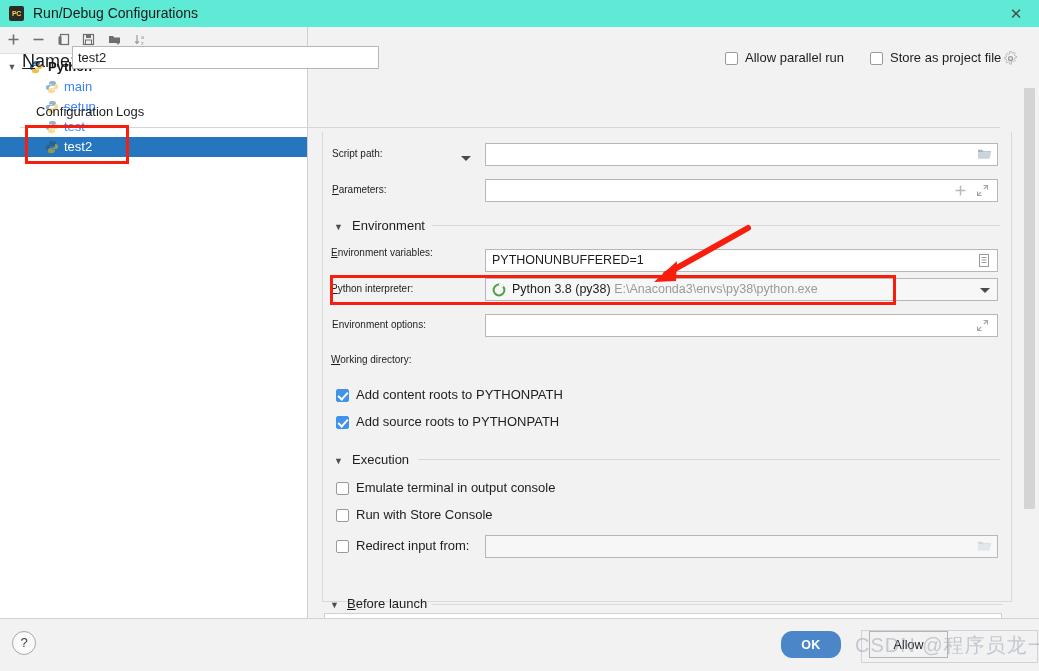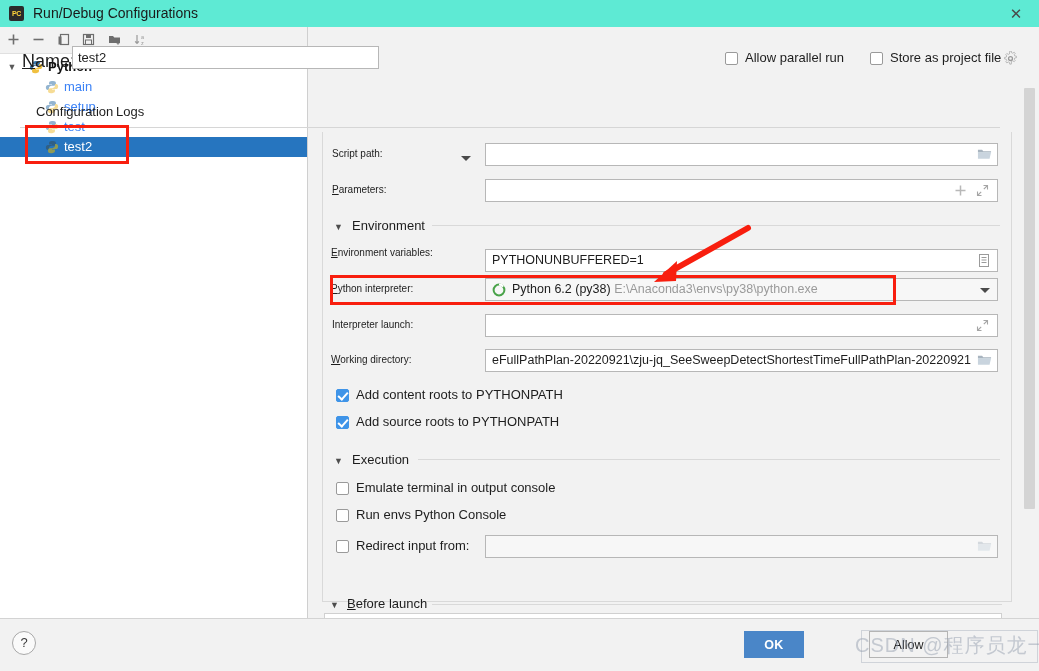--- a/index.html
+++ b/index.html
@@ -563,67 +563,58 @@
 
   <div class="frow-label" style="left:331px; top:283px;"><u>P</u>ython interpreter:</div>
   <div class="field flat" style="left:485px; top:278px; width:513px;">
     <div class="fld-icon" style="left:6px; top:4px;">
       <svg width="14" height="14" viewBox="0 0 14 14">
         <circle cx="7" cy="7" r="5.4" fill="none" stroke="#4aa34a" stroke-width="2"></circle>
         <path d="M7 1.6a5.4 5.4 0 014.2 2" stroke="#ffffff" stroke-width="2" fill="none"></path>
       </svg>
     </div>
     <div class="field-text" style="left:26px;">
-      <span>Python 6.2 (py38)</span>
+      <span>Python 3.8 (py38)</span>
       <span class="muted">E:\Anaconda3\envs\py38\python.exe</span>
     </div>
   </div>
   <div class="combo-arrow" style="left:980px; top:288px;"></div>
 
-  <div class="frow-label" style="left:332px; top:319px;">Interpreter launch:</div>
+  <div class="frow-label" style="left:332px; top:319px;">Environment options:</div>
   <div class="field" style="left:485px; top:314px; width:513px;">
     <div class="field-text"></div>
     <div class="fld-icon" style="right:8px; top:4px;">
       <svg width="13" height="13" viewBox="0 0 13 13">
         <path d="M7.5 1.5h4v4M11.5 1.5L7.8 5.2M5.5 11.5h-4v-4M1.5 11.5l3.7-3.7" stroke="#a5a5a5" stroke-width="1.1" fill="none"></path>
       </svg>
     </div>
   </div>
 
   <div class="frow-label" style="left:331px; top:354px;"><u>W</u>orking directory:</div>
-  <div class="field" style="left:485px; top:349px; width:513px;">
-    <div class="field-text" style="width:485px; direction:rtl; text-align:left;">eFullPathPlan-20220921\zju-jq_SeeSweepDetectShortestTimeFullPathPlan-20220921</div>
-    <div class="fld-icon" style="right:5px;">
-      <svg width="15" height="14" viewBox="0 0 16 14">
-        <path d="M1 2.5h4.4l1.3 1.6H15v1.2H1z" fill="#a8b4bf"></path>
-        <path d="M1 5h14l-1.6 7H1z" fill="#c9d4de"></path>
-      </svg>
-    </div>
-  </div>
 
   <div class="cb-wrap" style="left:336px; top:389px;">
     <span class="cbox checked"></span>
     <span class="cb-label">Add content roots to PYTHONPATH</span>
   </div>
   <div class="cb-wrap" style="left:336px; top:416px;">
     <span class="cbox checked"></span>
     <span class="cb-label">Add source roots to PYTHONPATH</span>
   </div>
 
   <div class="section-tri" style="left:334px; top:456px;">▼</div>
   <div class="section-head" style="left:352px; top:452px;">Execution</div>
   <div class="section-rule" style="left:418px; top:459px; width:582px;"></div>
 
   <div class="cb-wrap" style="left:336px; top:482px;">
     <span class="cbox"></span>
     <span class="cb-label">Emulate terminal in output console</span>
   </div>
   <div class="cb-wrap" style="left:336px; top:509px;">
     <span class="cbox"></span>
-    <span class="cb-label">Run envs Python Console</span>
+    <span class="cb-label">Run with Store Console</span>
   </div>
   <div class="cb-wrap" style="left:336px; top:540px;">
     <span class="cbox"></span>
     <span class="cb-label">Redirect input from:</span>
   </div>
   <div class="field flat" style="left:485px; top:535px; width:513px;">
     <div class="field-text"></div>
     <div class="fld-icon" style="right:5px;">
       <svg width="15" height="14" viewBox="0 0 16 14" opacity="0.45">
         <path d="M1 2.5h4.4l1.3 1.6H15v1.2H1z" fill="#a8b4bf"></path>
@@ -635,21 +626,21 @@
   <div class="section-tri" style="left:330px; top:600px;">▼</div>
   <div class="section-head" style="left:347px; top:596px;"><u>B</u>efore launch</div>
   <div class="section-rule" style="left:432px; top:604px; width:570px;"></div>
   <div style="position:absolute; left:324px; top:613px; width:676px; height:8px; border:1px solid #d0d0d0; border-bottom:none; background:#fff;"></div>
 
   <div class="vscroll-track"></div>
   <div class="vscroll-thumb"></div>
 
   <div class="bottombar">
     <div class="help-btn">?</div>
-    <div class="btn primary" style="left:744px; width:60px;">OK</div>
+    <div class="btn primary" style="left:781px; width:60px;border-radius:11px;">OK</div>
     <div class="btn secondary" style="left:869px; width:79px;">Allow</div>
   </div>
 
   <div class="redbox" style="left:25px; top:125px; width:104px; height:39px;"></div>
   <div class="redbox" style="left:330px; top:275px; width:566px; height:30px;"></div>
 
   <svg class="arrow-svg" width="125" height="75" viewBox="0 0 125 75">
     <path d="M118 6 L36 52" stroke="#f81e0e" stroke-width="6" stroke-linecap="round" fill="none"></path>
     <path d="M24 60 L47 39 L46 59 Z" fill="#f81e0e"></path>
   </svg>

